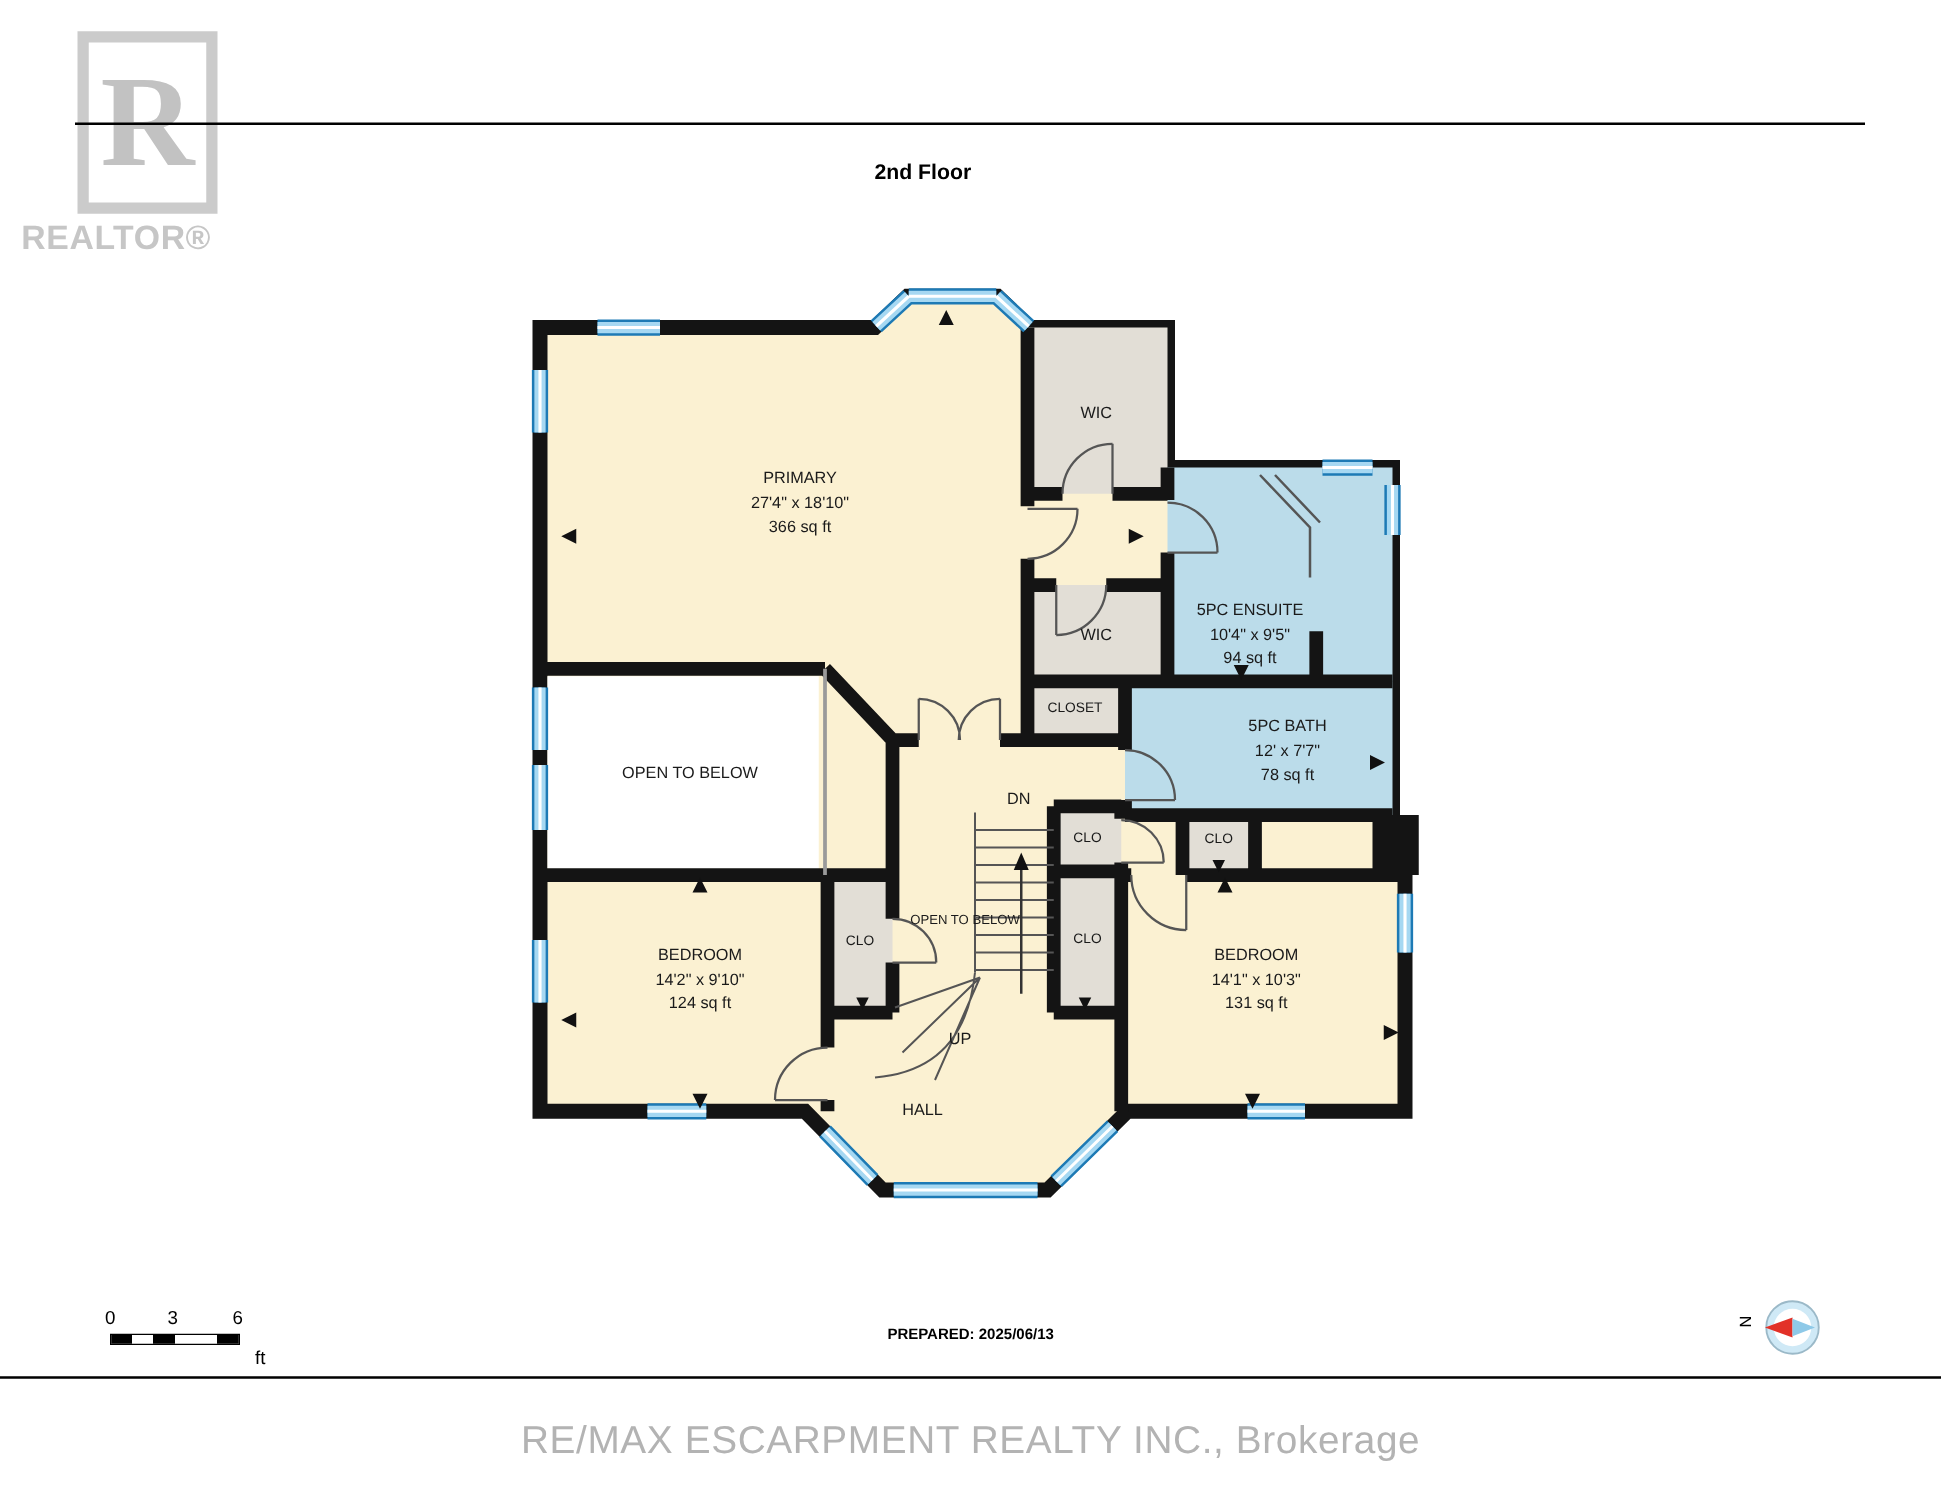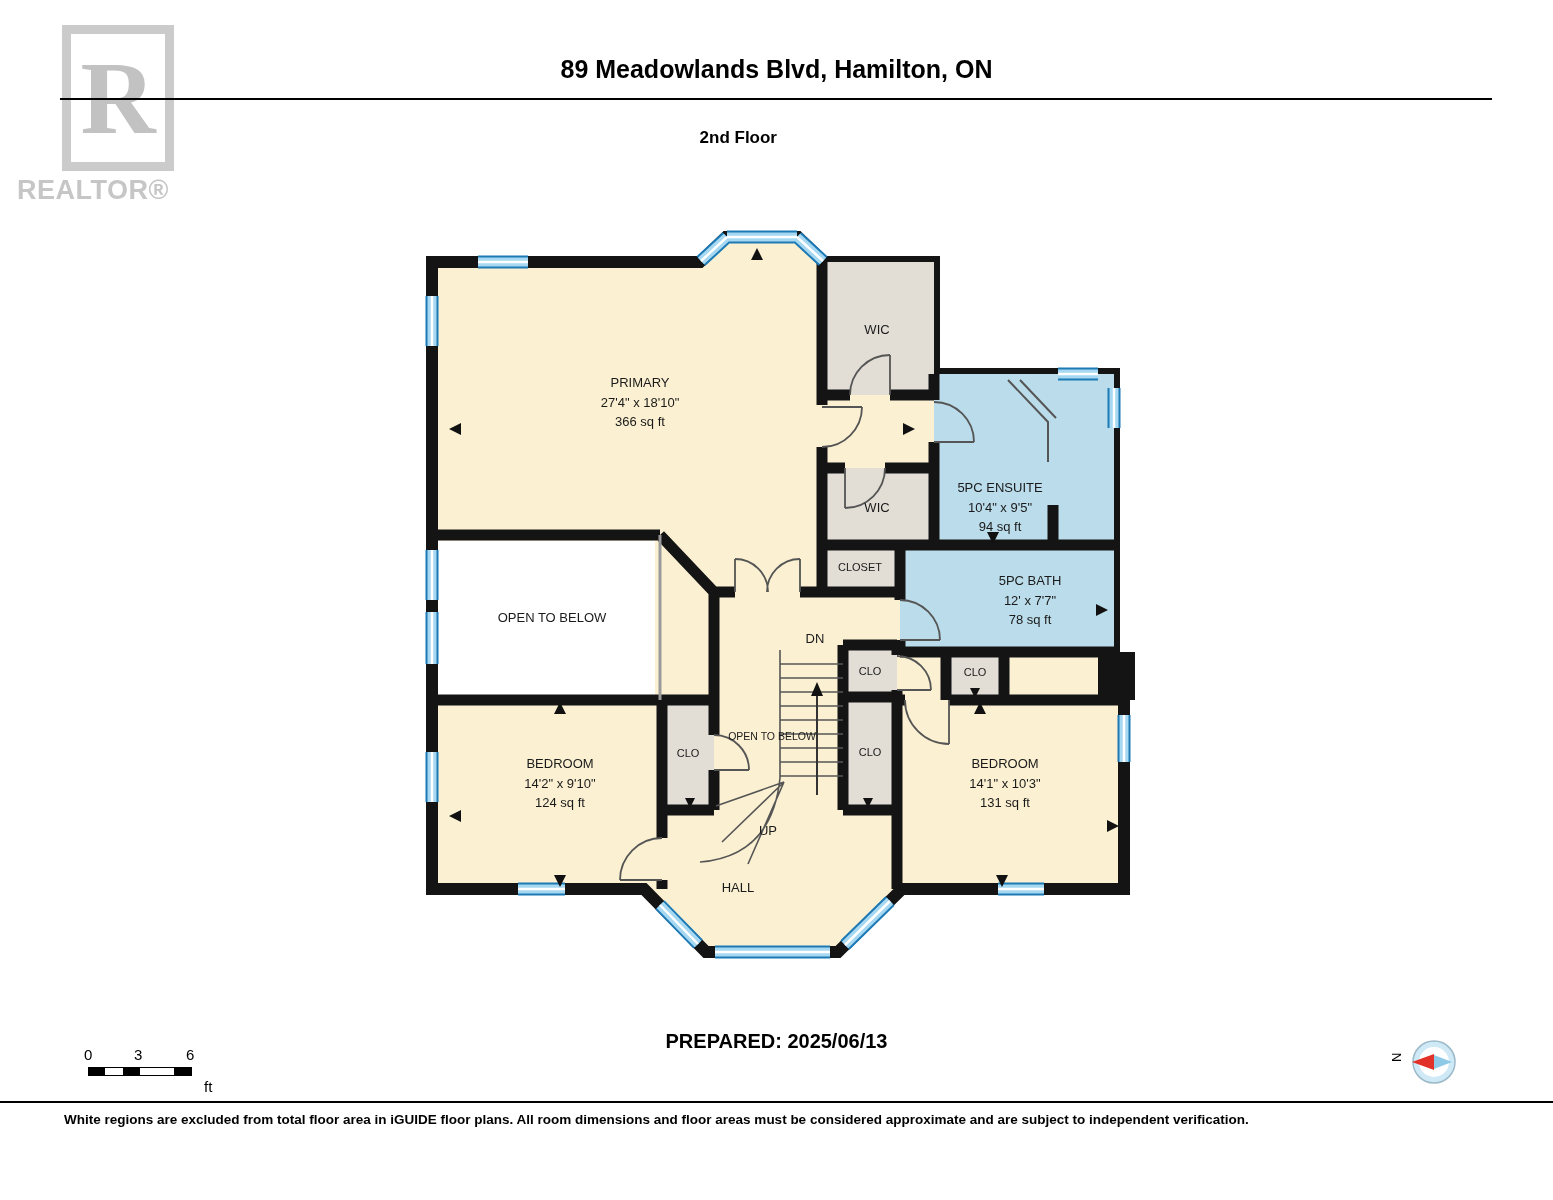--- a/index.html
+++ b/index.html
@@ -37,38 +37,37 @@
   .rlabel{position:absolute;transform:translate(-50%,-50%);text-align:center;font-size:13px;
           color:#1a1a1a;line-height:1.5;white-space:nowrap;}
   .rlabel.sm{font-size:11px;}
   .rlabel.xs{font-size:10.5px;}
 
   
   .scale-num{position:absolute;top:1046px;font-size:15px;}
   .scale-bar{position:absolute;left:88px;top:1067px;width:104px;height:9px;border:1px solid #000;box-sizing:border-box;
              background:linear-gradient(90deg,#000 0 16%,#fff 16% 33%,#000 33% 50%,#fff 50% 83%,#000 83% 100%);}
   .scale-ft{position:absolute;left:204px;top:1062px;font-size:15px;margin-top:16px;}
-  .prepared{position:absolute;left:0;top:1030px;width:100%;text-align:center;font-size:20px;font-weight:bold;}
+  .prepared{position:absolute;left:0;top:1060px;width:100%;text-align:center;font-size:12px;font-weight:bold;}
   .compass{position:absolute;left:1386px;top:1034px;}
   .hr2{position:absolute;left:0;top:1101px;width:100%;height:0;border-top:2px solid #000;}
   .disclaimer{position:absolute;left:64px;top:1112px;font-size:13.5px;font-weight:bold;}
   .watermark{position:absolute;left:0;top:1134px;width:100%;text-align:center;font-size:31px;
              color:#b3b3b3;font-weight:500;letter-spacing:.5px;}
 </style>
 </head>
 <body>
 
 <div class="page">
 
   <div class="logo-box">
     <div class="logo-r">R</div>
   </div>
   <div class="logo-label">REALTOR®</div>
 
-  <h1 class="title">89 Meadowlands Blvd, Hamilton, ON</h1>
   <div class="rule"></div>
   <div class="floor-label">2nd Floor</div>
 
   <svg class="plan" width="1553" height="1200" viewBox="0 0 1553 1200">
 
     <path class="wall-outer" d="M432 262 H700 L726 237 H798 L824 262 H934 V374 H1114 V688 H1124 V889 H902 L838 952 H706 L644 889 H432 Z"></path>
 
     <rect class="fill-white" x="438" y="541" width="217" height="154"></rect>
 
     <g>
@@ -186,15 +185,15 @@
 
   <svg class="compass" width="84" height="56" viewBox="0 0 84 56">
     <text x="10" y="33" font-size="13" font-family="Liberation Sans, sans-serif" transform="rotate(-90 10 28)">N</text>
     <circle cx="48" cy="28" r="21" fill="#cfe9f6" stroke="#9bb9c8" stroke-width="1.5"></circle>
     <circle cx="48" cy="28" r="15" fill="#ffffff"></circle>
     <polygon points="26,28 48,20 48,36" fill="#e23128"></polygon>
     <polygon points="48,21 66,28 48,35" fill="#8ec9e8"></polygon>
   </svg>
 
   <div class="hr2"></div>
-  <div class="disclaimer">White regions are excluded from total floor area in iGUIDE floor plans. All room dimensions and floor areas must be considered approximate and are subject to independent verification.</div>
+  <div class="watermark">RE/MAX ESCARPMENT REALTY INC., Brokerage</div>
 
 </div>
 
 </body></html>

